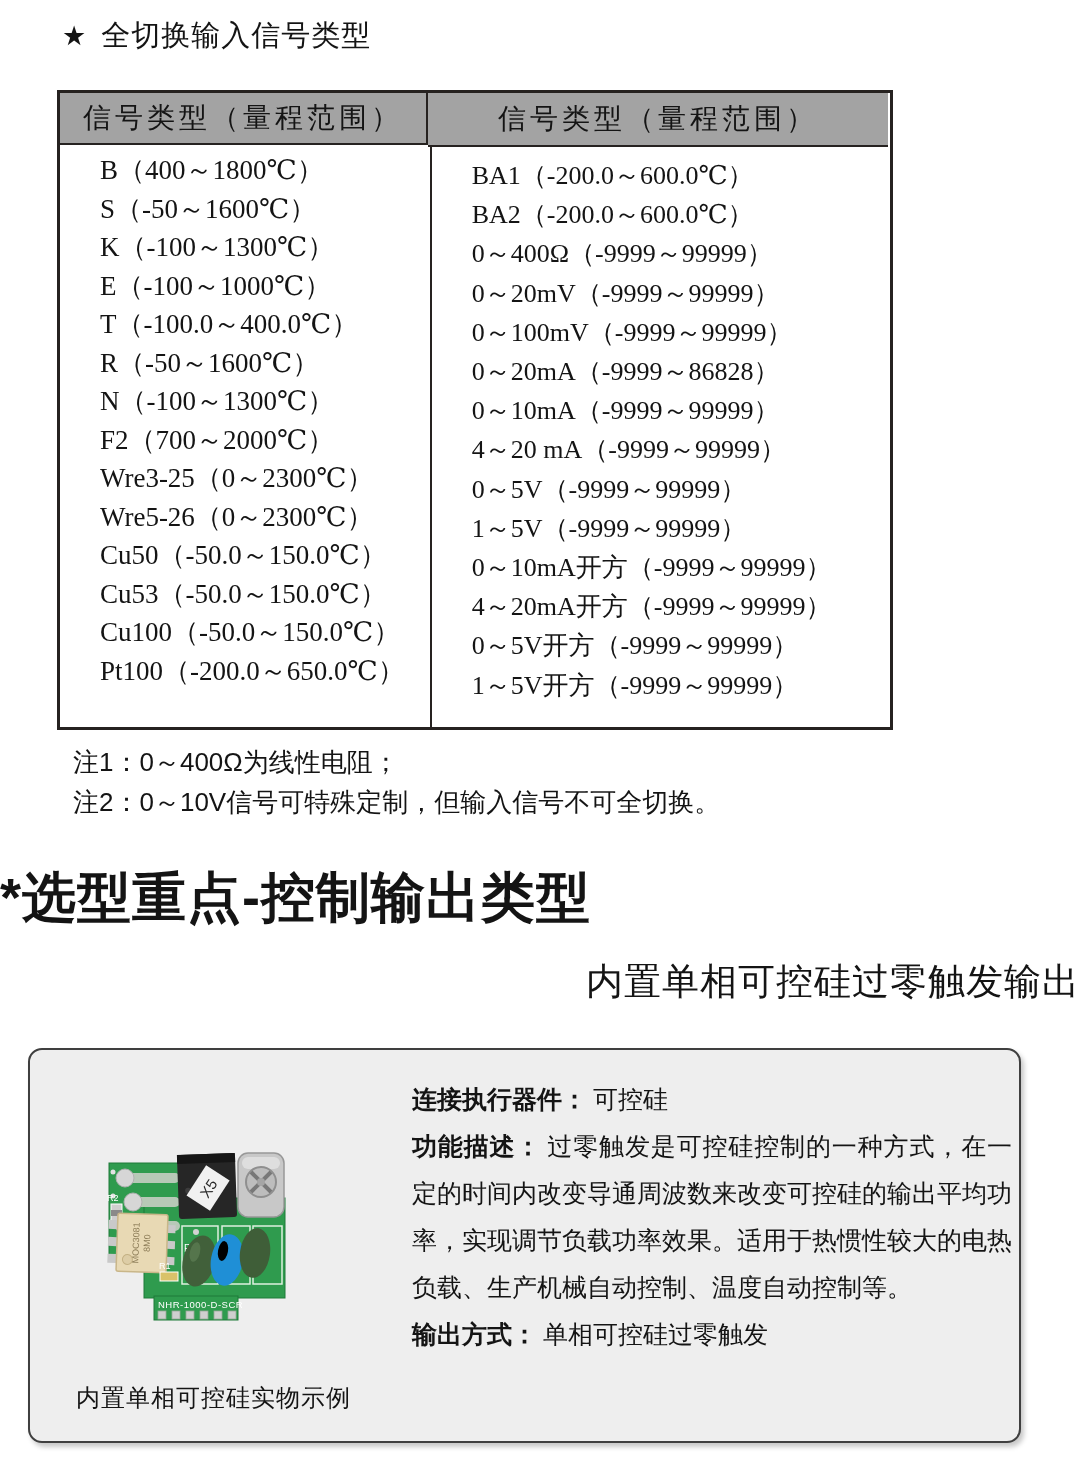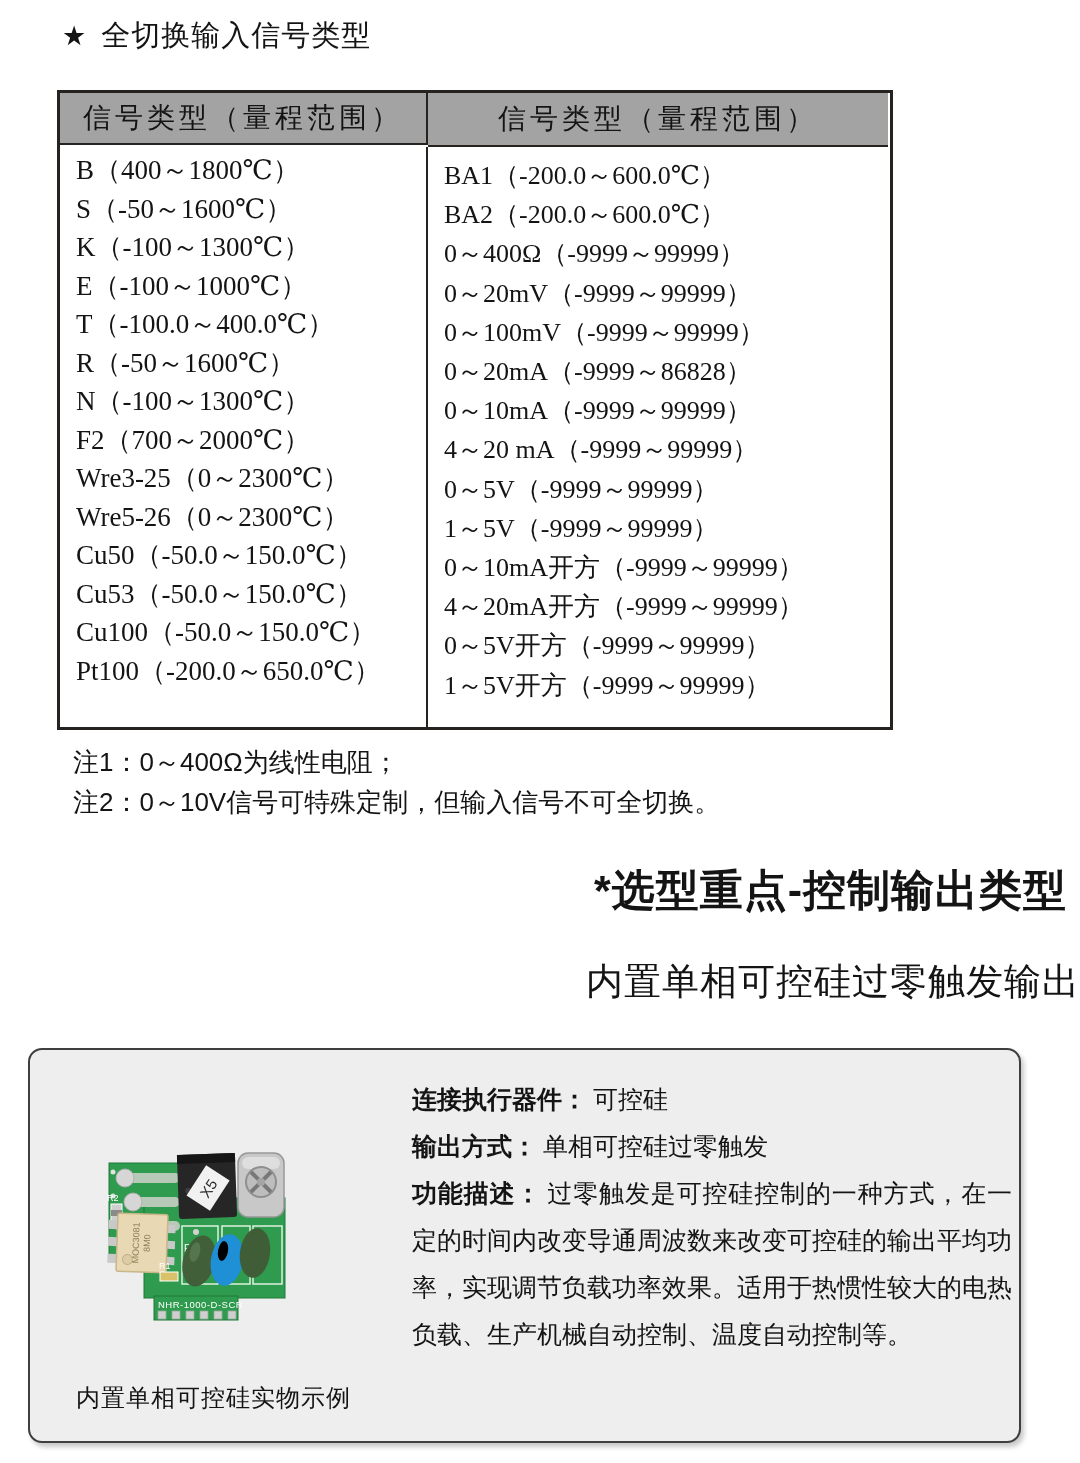--- a/index.html
+++ b/index.html
@@ -10,30 +10,30 @@
   .doc-title{position:absolute;left:62px;top:16px;font-size:29px;font-weight:500;letter-spacing:1px;display:flex;align-items:center;gap:14px;}
   .doc-title .star{font-size:27px;}
 
   
   .signal-table{position:absolute;left:57px;top:90px;width:830px;border:3px solid #262220;font-family:"Liberation Serif","DejaVu Serif",serif;}
   .t-head{display:flex;}
   .t-head .t-cell{height:52px;background:#a3a3a3;border-bottom:2px solid #262220;display:flex;align-items:center;justify-content:center;font-size:28px;letter-spacing:4px;}
   .t-body{display:flex;height:580px;}
   .t-left{width:368px;border-right:2px solid #262220;box-sizing:border-box;}
   .t-right{width:460px;}
-  .t-body .t-cell{padding:4px 0 0 16px;box-sizing:border-box;}
+  .t-body .t-cell{padding:4px 0 0 16px;box-sizing:border-box;margin-left:24px;}
   .t-body .t-right{padding-top:9px;}
   .t-left .sig-line{font-size:27px;line-height:38.5px;white-space:nowrap;}
   .t-right .sig-line{font-size:26px;line-height:39.2px;white-space:nowrap;}
 
   
   .notes{position:absolute;left:73px;top:742px;font-size:26px;line-height:40px;}
 
   
-  .section-heading{position:absolute;left:0;top:862px;width:1067px;text-align:right;font-size:43px;font-weight:bold;letter-spacing:1px;}
+  .section-heading{position:absolute;left:0;top:862px;width:1067px;text-align:left;font-size:54px;font-weight:bold;letter-spacing:1px;}
   .section-subheading{position:absolute;left:0;top:957px;width:1080px;text-align:right;font-size:37px;font-weight:400;letter-spacing:1px;}
 
   
   .spec-card{position:absolute;left:28px;top:1048px;width:993px;height:395px;background:#eeeeee;border:2px solid #3f3f3f;border-radius:14px;box-sizing:border-box;box-shadow:3px 4px 5px rgba(0,0,0,0.22);}
   .pcb-wrap{position:absolute;left:72px;top:98px;width:190px;height:175px;}
   .specs{position:absolute;left:382px;top:26px;width:600px;font-size:25px;line-height:47px;}
   .spec-line{text-align:justify;}
   .spec-label{font-weight:bold;}
   .spec-value{margin-left:6px;}
   .card-caption{position:absolute;left:46px;top:332px;font-size:24px;letter-spacing:1px;}
@@ -179,20 +179,20 @@
           <rect x="84" y="163" width="8" height="8"></rect>
           <rect x="98" y="163" width="8" height="8"></rect>
           <rect x="112" y="163" width="8" height="8"></rect>
           <rect x="126" y="163" width="8" height="8"></rect>
         </g>
       </svg>
     </div>
 
     <div class="specs">
         <div class="spec-line"><span class="spec-label">连接执行器件：</span><span class="spec-value">可控硅</span></div>
+        <div class="spec-line"><span class="spec-label">功能描述：</span><span class="spec-value">过零触发是可控硅控制的一种方式，在一定的时间内改变导通周波数来改变可控硅的输出平均功率，实现调节负载功率效果。适用于热惯性较大的电热负载、生产机械自动控制、温度自动控制等。</span></div>
         <div class="spec-line"><span class="spec-label">输出方式：</span><span class="spec-value">单相可控硅过零触发</span></div>
-        <div class="spec-line"><span class="spec-label">功能描述：</span><span class="spec-value">过零触发是可控硅控制的一种方式，在一定的时间内改变导通周波数来改变可控硅的输出平均功率，实现调节负载功率效果。适用于热惯性较大的电热负载、生产机械自动控制、温度自动控制等。</span></div>
       </div>
 
     <div class="card-caption">内置单相可控硅实物示例</div>
   </div>
 
 </div>
 
 </body></html>

